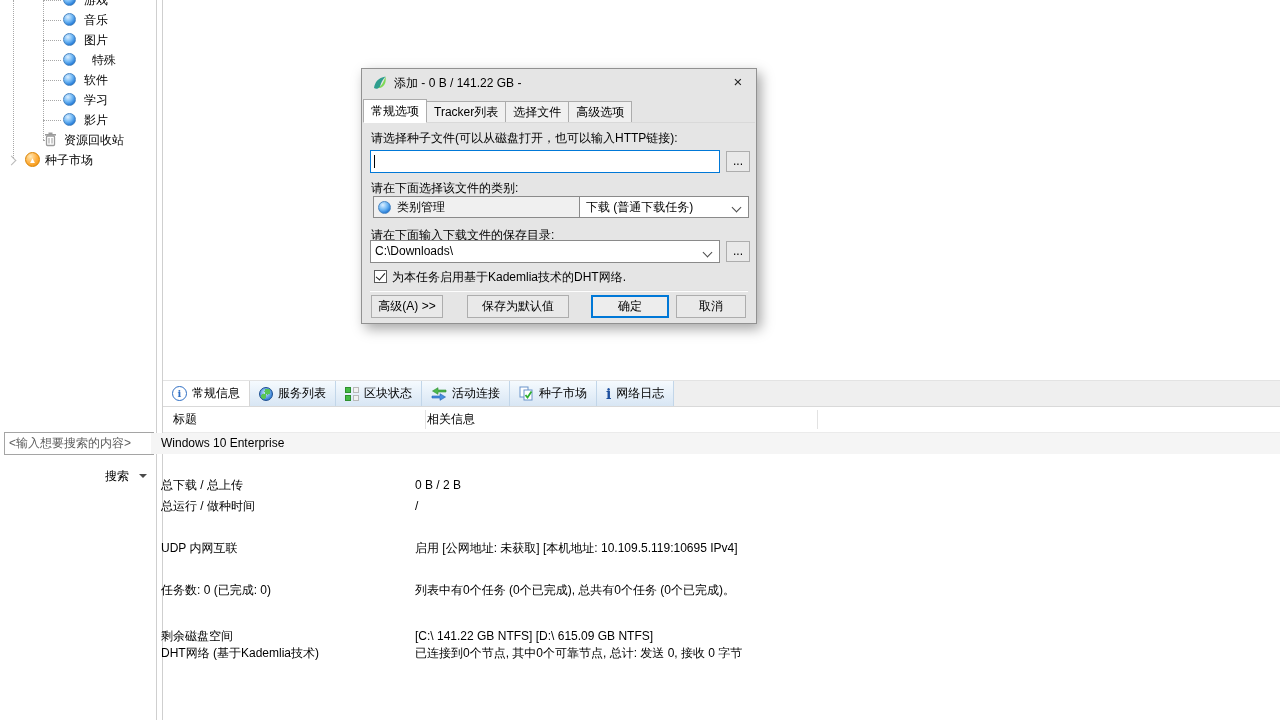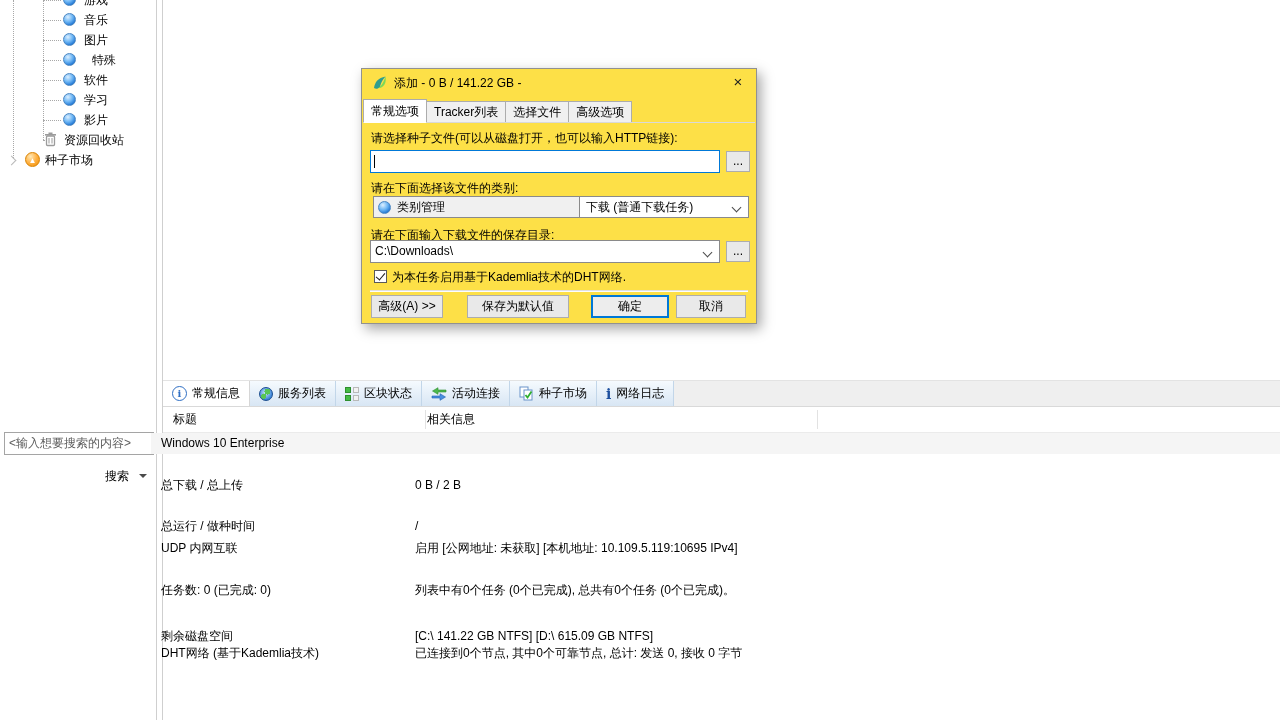--- a/index.html
+++ b/index.html
@@ -46,21 +46,21 @@
             background:radial-gradient(circle at 62% 30%,#58c556 0 26%,transparent 27%),
                        radial-gradient(circle at 30% 68%,#58c556 0 22%,transparent 23%),
                        radial-gradient(circle at 45% 40%,#cfe8ff,#2e7cd6 75%);}
   .ic-blocks{width:14px;height:14px;display:grid;grid-template-columns:6px 6px;grid-template-rows:6px 6px;gap:2px;}
   .ic-blocks i{display:block;}
   .ic-blocks .g{background:#44bb44;border:1px solid #2e8f2e;box-sizing:border-box;}
   .ic-blocks .w{background:#f2f2f2;border:1px solid #b9b9b9;box-sizing:border-box;}
   .ic-logtext{color:#1d4f9e;font-family:"DejaVu Serif",serif;font-weight:bold;font-size:14px;line-height:14px;}
   .ic-trash{position:absolute;}
   
-  .dialog{position:absolute;left:361px;top:68px;width:396px;height:256px;background:#fde047;
+  .dialog{position:absolute;left:361px;top:68px;width:396px;height:256px;background:#e5e5e5;
           border:1px solid #919191;box-sizing:border-box;box-shadow:4px 5px 12px rgba(0,0,0,.35);}
   .dtitle{position:absolute;left:0;top:0;right:0;height:28px;}
   .dtitle .txt{position:absolute;left:32px;line-height:28px;}
   .dclose{position:absolute;right:0;top:0;width:36px;height:27px;text-align:center;line-height:26px;font-size:15px;color:#222;cursor:default;}
   .dtabs{position:absolute;left:1px;top:32px;height:22px;display:flex;align-items:flex-end;}
   .dtab{height:20px;line-height:20px;padding:0 7px;background:#f0f0f0;border:1px solid #acacac;border-left:none;cursor:default;}
   .dtab:first-child{border-left:1px solid #acacac;}
   .dtab.active{height:22px;line-height:22px;background:#fff;border-bottom:1px solid #fff;position:relative;z-index:2;border-left:1px solid #acacac;}
   .dtabline{position:absolute;left:1px;right:1px;top:53px;border-top:1px solid #d9d9d9;}
   .dlabel{position:absolute;white-space:nowrap;}
@@ -202,21 +202,21 @@
   </div>
 
   <div class="irows">
     <div class="irow hl" style="top:0;">
       <span class="c1">Windows 10 Enterprise</span>
     </div>
     <div class="irow" style="top:42px;">
       <span class="c1">总下载 / 总上传</span>
       <span class="c2">0 B / 2 B</span>
     </div>
-    <div class="irow" style="top:63px;margin-top:20px;">
+    <div class="irow" style="top:63px;">
       <span class="c1">总运行 / 做种时间</span>
       <span class="c2"> /</span>
     </div>
     <div class="irow" style="top:105px;">
       <span class="c1">UDP 内网互联</span>
       <span class="c2">启用 [公网地址: 未获取] [本机地址: 10.109.5.119:10695 IPv4]</span>
     </div>
     <div class="irow" style="top:147px;">
       <span class="c1">任务数: 0 (已完成: 0)</span>
       <span class="c2">列表中有0个任务 (0个已完成), 总共有0个任务 (0个已完成)。</span>

